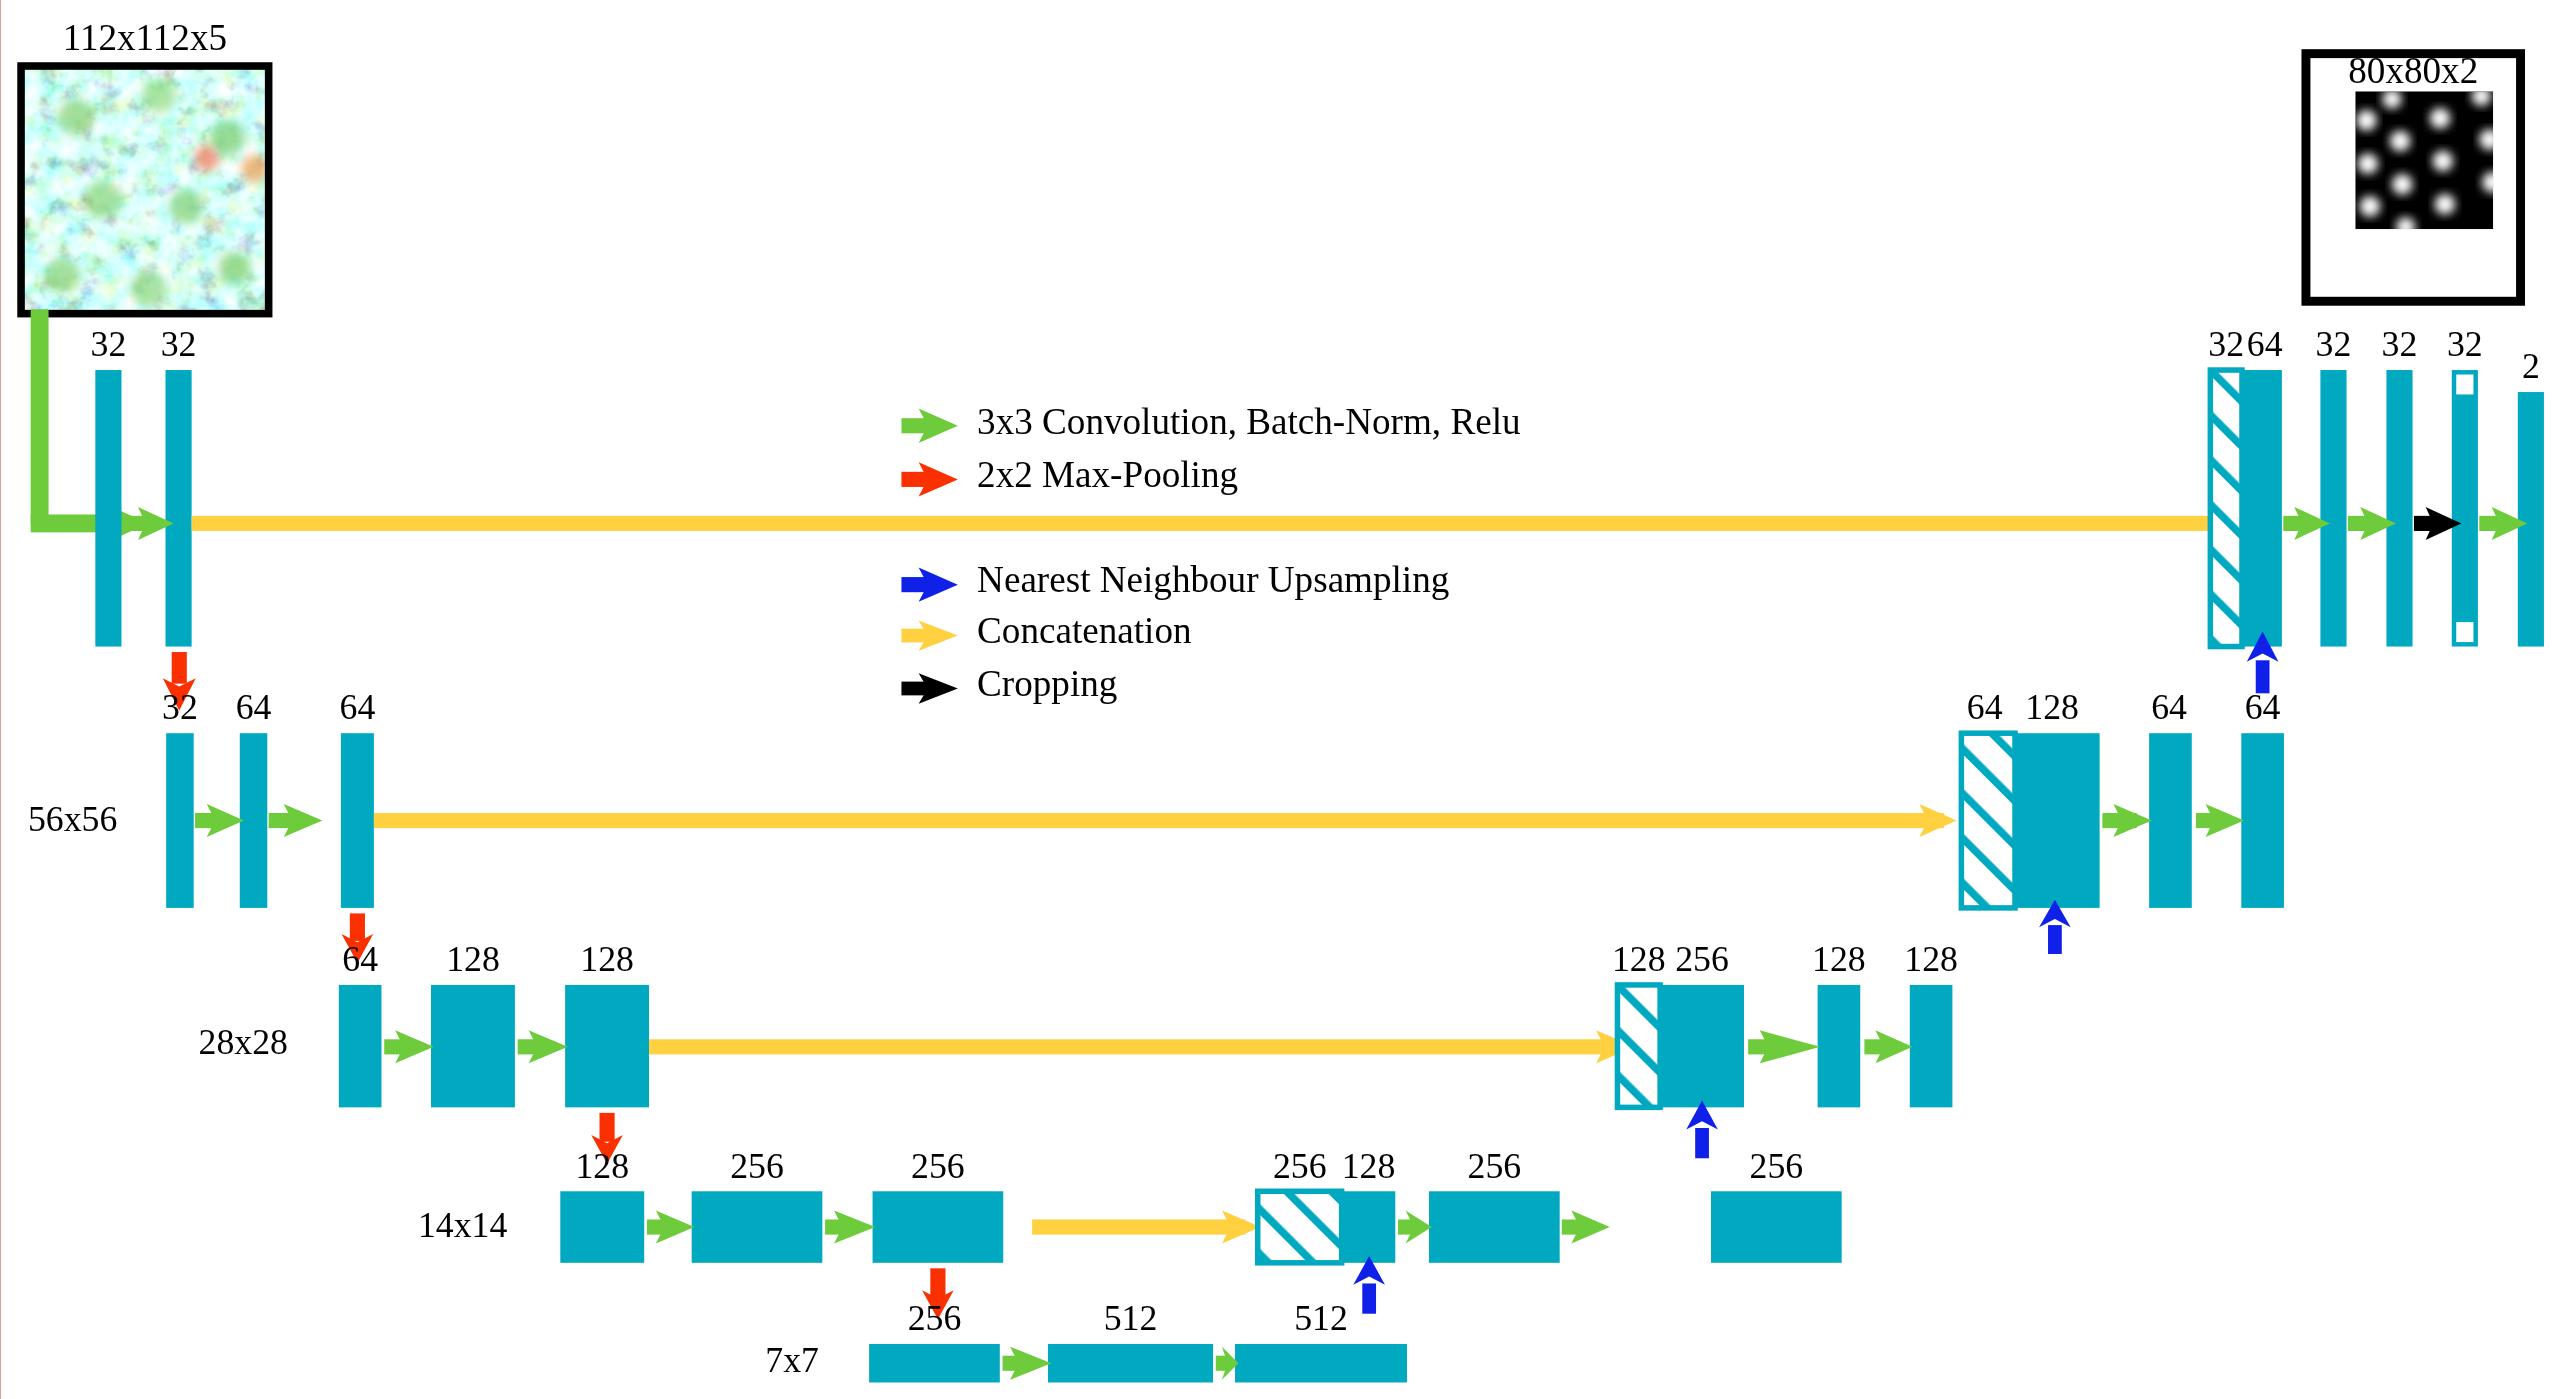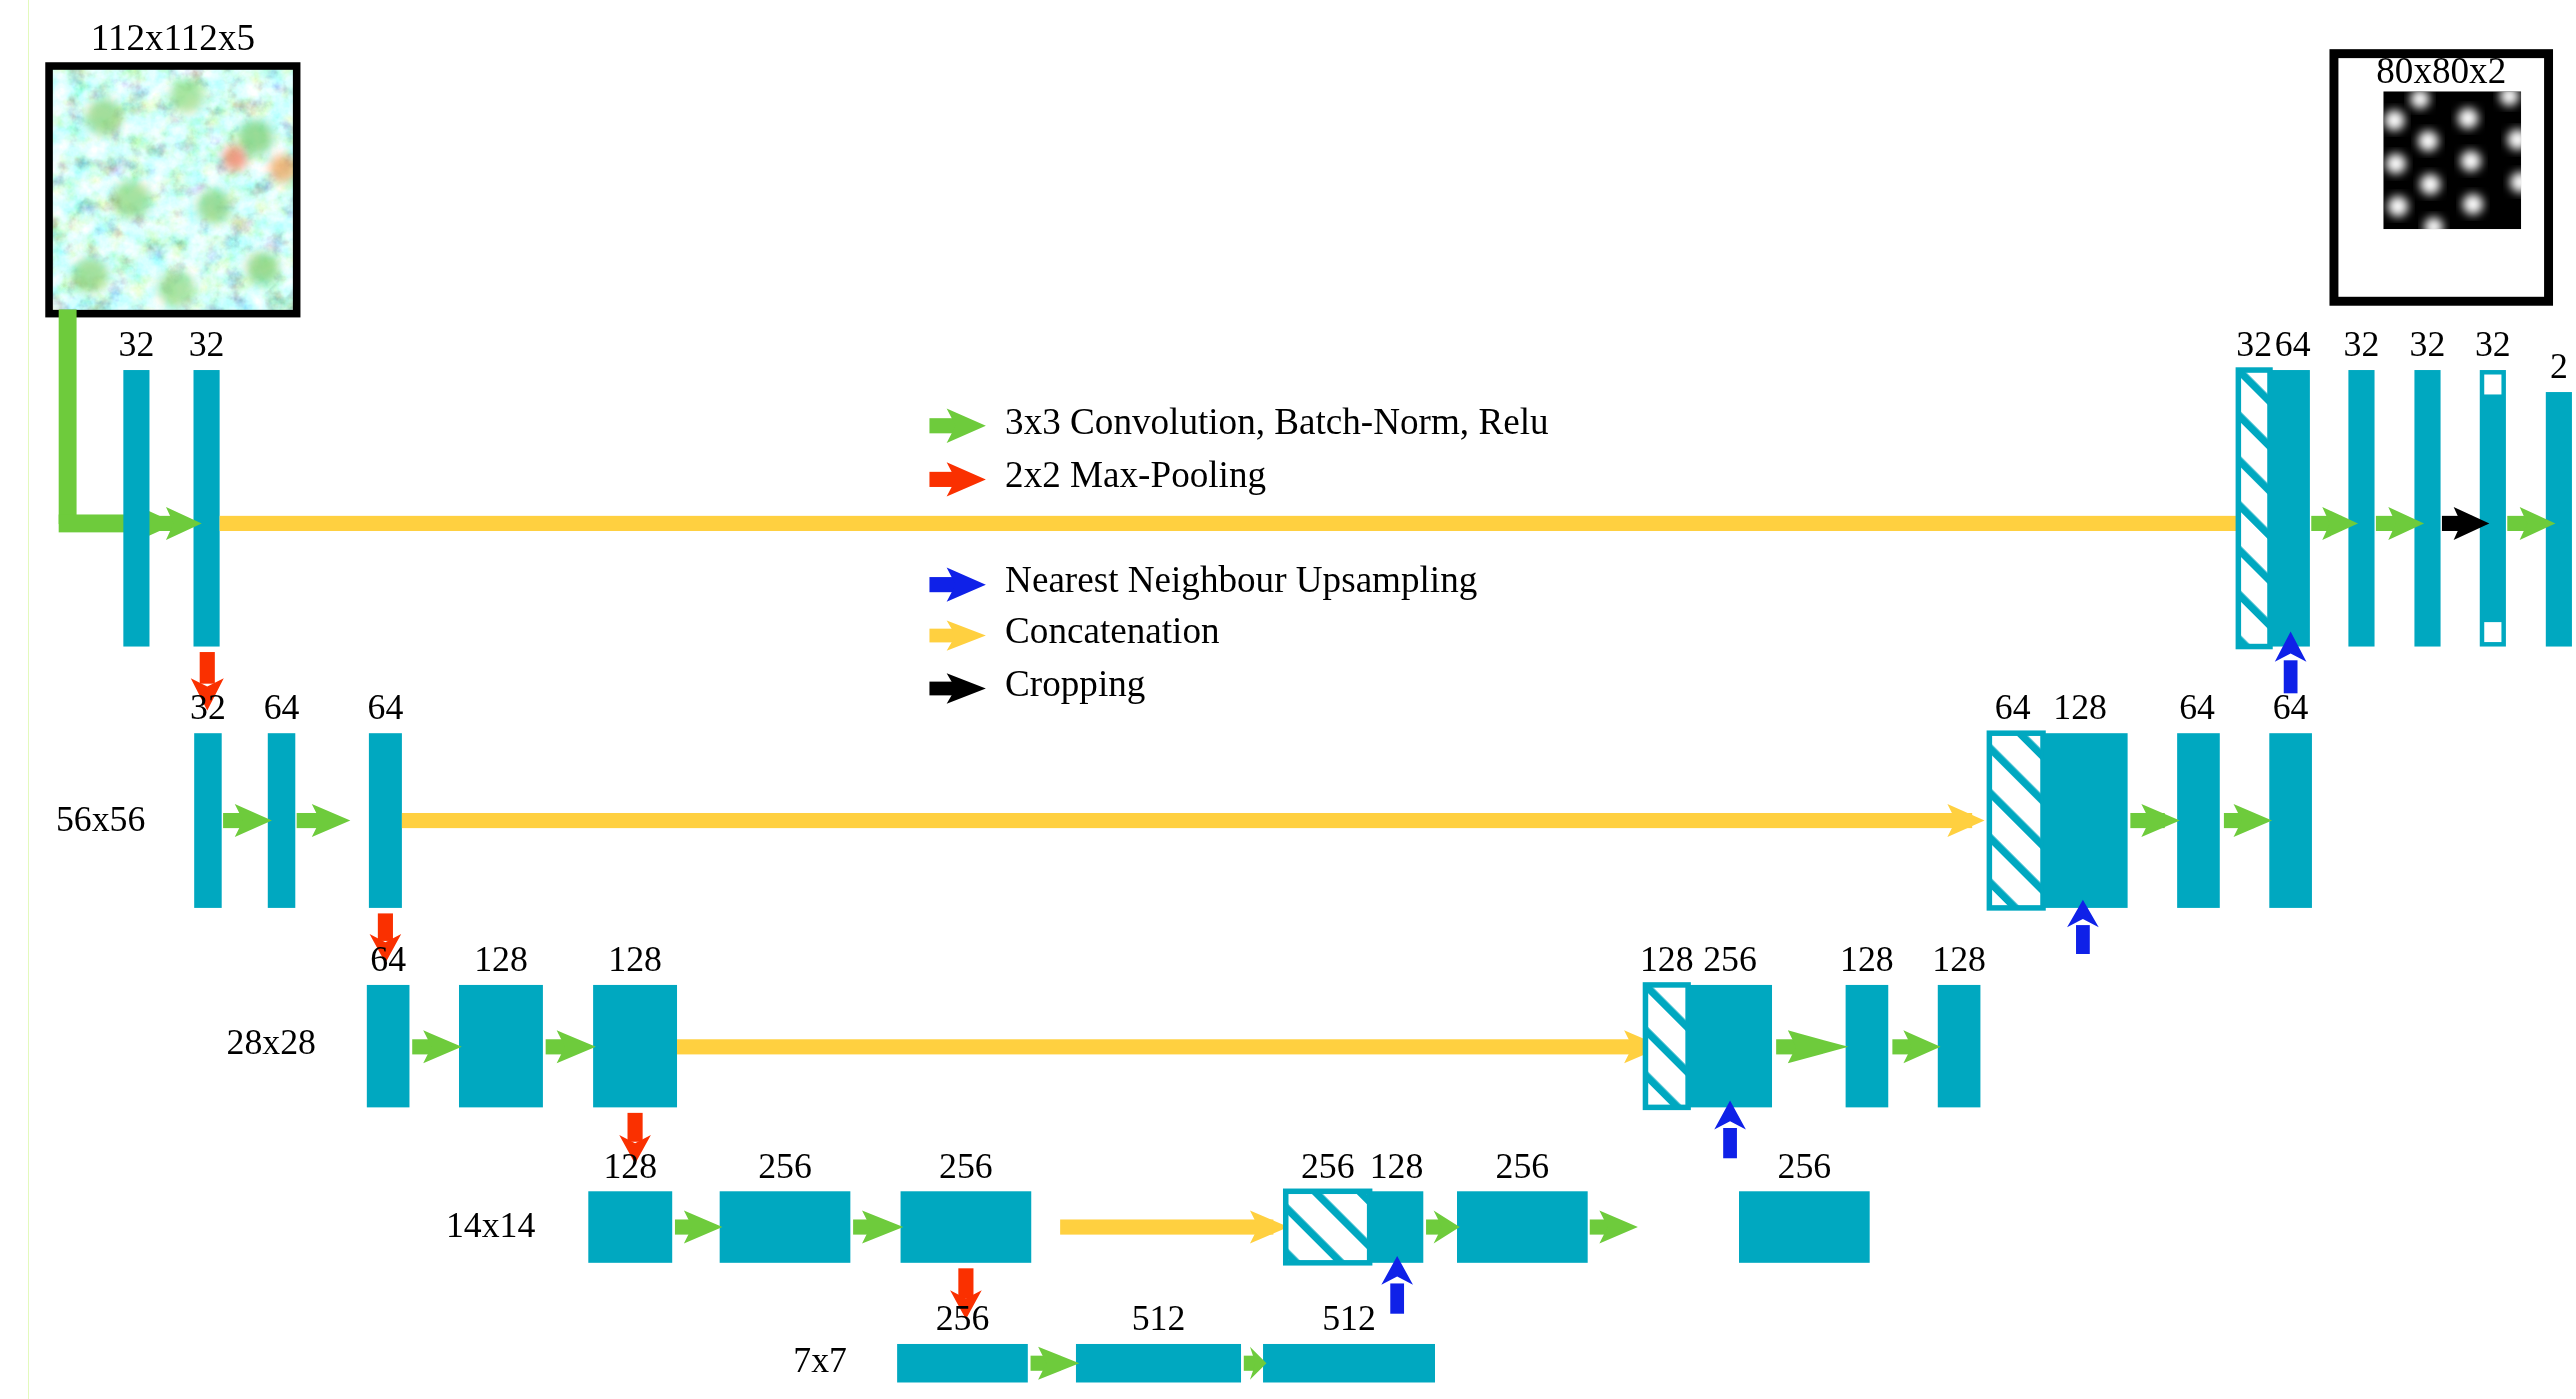--- a/index.html
+++ b/index.html
@@ -3,21 +3,21 @@
 <meta charset="utf-8">
 <title>U-Net Architecture Diagram</title>
 <style>
   html,body{margin:0;padding:0;background:#ffffff;}
   body{
     width:2576px;height:1399px;
     font-family:"Liberation Serif","DejaVu Serif",serif;
     overflow:hidden;
     position:relative;
   }
-  #stage{position:absolute;left:0;top:0;width:2068px;height:1399px;background:#bef264;margin-left:28px;}
+  #stage{position:absolute;left:0;top:0;width:2068px;height:1399px;background:#b91c1c;}
   svg#diagram{position:absolute;left:0;top:0;width:2576px;height:1399px;display:block;}
   text{font-family:"Liberation Serif","DejaVu Serif",serif;fill:#000;}
   .chlabel{font-size:52px;text-anchor:middle;dominant-baseline:alphabetic;}
   .reslabel{font-size:52px;text-anchor:middle;dominant-baseline:middle;}
   .imglabel{font-size:54px;text-anchor:middle;}
   .legtext{font-size:54px;text-anchor:start;dominant-baseline:middle;}
 </style>
 </head>
 <body>
 

